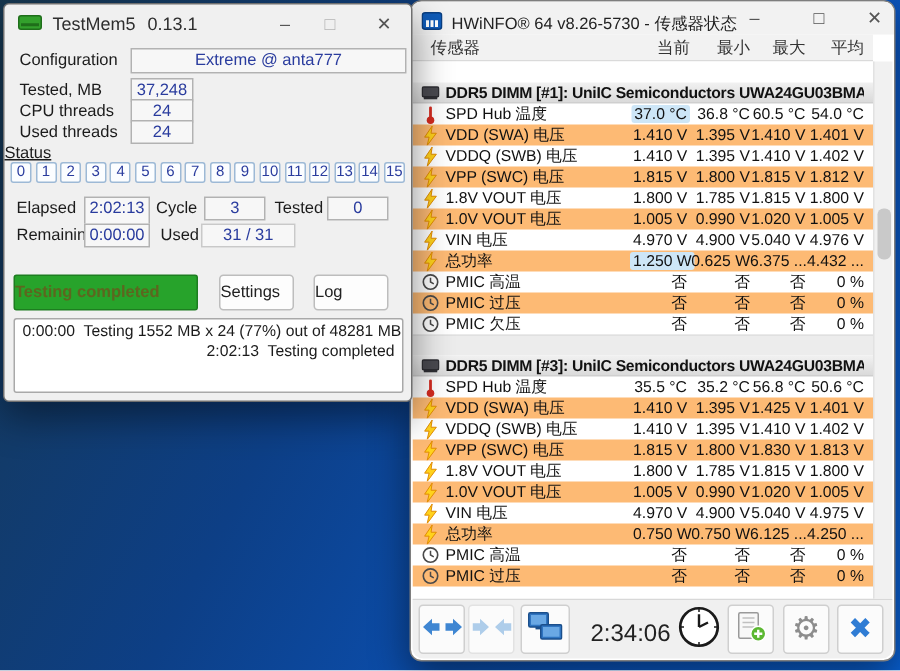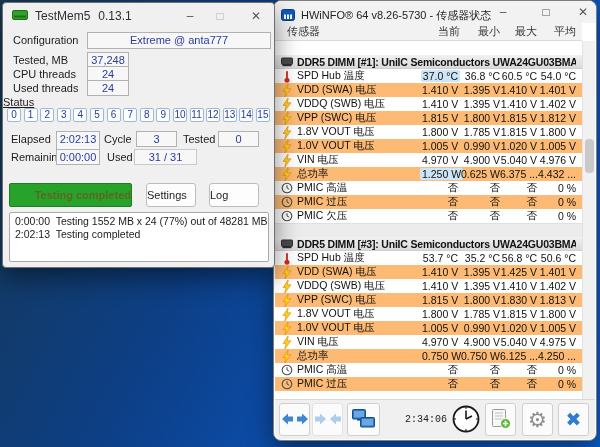--- a/index.html
+++ b/index.html
@@ -21,25 +21,25 @@
   .tm5-field { position:absolute; background:#f7f7f7; border:1px solid #b2b2b2;
     color:#2a3c9e; text-align:center; line-height:14px; }
   .tm5-status { position:absolute; left:0; right:0; top:93px; text-align:left;text-decoration:underline; }
   .tm5-cells { position:absolute; left:4px; right:4px; top:105px; height:14px;
     display:flex; justify-content:space-between; }
   .tmcell { width:14px; height:14px; border:1px solid #9db9d6; background:#fbfdff;
     color:#2a3c9e; font-size:10px; line-height:12px; text-align:center; border-radius:2px; }
   .btn { position:absolute; height:24px; background:#fdfdfd; border:1px solid #bdbdbd;
     border-radius:3px; text-align:left; line-height:22px; color:#222; }
   .btn-green { position:absolute; height:24px; background:#27a32b; border:1px solid #1d7d20;
-    border-radius:2px; text-align:right; line-height:22px; color:#5d661f; font-weight:bold; }
+    border-radius:2px; text-align:left; line-height:22px; color:#5d661f; font-weight:bold; }
   .tm5-log { position:absolute; left:6px; top:209px; width:260px; height:50px;
     background:#fff; border:1px solid #a9a9a9; border-radius:2px; padding:2px 5px;
     font-size:10.5px; color:#1b1b1b; overflow:hidden; }
-  .tm5-log div { white-space:pre; line-height:13px; }
+  .tm5-log div { white-space:pre; line-height:13px;text-align:right; }
 
   
   .hw { position:absolute; left:273px; top:0; width:324px; height:441px;
     background:#fff; border:1px solid #7e7e7e; border-radius:8px;
     box-shadow:0 10px 26px rgba(0,0,0,.45); z-index:1; overflow:hidden; font-size:11px; color:#111; }
   .hw-tb { position:absolute; left:0; top:0; right:0; height:22px; background:#f2f2f2;
     display:flex; align-items:flex-end; padding-left:7px; }
   .hw-title { margin-left:6px; font-size:11px; color:#222; white-space:nowrap; }
   .hw-colhead { position:absolute; left:1px; right:14px; top:22px; height:18px; background:#f2f2f2;
     border-bottom:1px solid #dadada; display:flex; align-items:center; padding:0 6px 0 3px; color:#333; }
@@ -60,21 +60,21 @@
   .ric { width:17px; display:inline-flex; justify-content:center; align-items:center; flex:none; }
   .c1 i { font-style:normal; padding:0 2px; border-radius:2px; }
   .c1 i.hl { background:#cde6f7; }
   .hw-scroll { position:absolute; right:1px; top:40px; bottom:41px; width:13px; background:#f1f1f1; border-left:1px solid #e2e2e2; }
   .hw-thumb { position:absolute; left:2px; width:9px; top:98px; height:34px; background:#c9c9c9; border-radius:4px; }
   .hw-toolbar { position:absolute; left:1px; right:1px; bottom:1px; height:40px; background:#f0f0f0;
     border-top:1px solid #d8d8d8; border-radius:0 0 7px 7px; }
   .tbtn { position:absolute; top:3px; width:31px; height:33px; background:#fbfbfb;
     border:1px solid #cfcfcf; border-radius:3px; display:flex; align-items:center; justify-content:center; }
   .tbtn.dis { border-color:#e2e2e2; }
-  .hw-time { position:absolute; left:118px; top:14px; width:54px; text-align:right; font-size:10px; color:#222;font-family:Liberation Mono, monospace; }
+  .hw-time { position:absolute; left:118px; top:14px; width:54px; text-align:right; font-size:16px; color:#222; }
   .glyph-gear { font-size:21px; color:#8d8d8d; line-height:1; }
   .glyph-x { font-size:19px; color:#2f7cd4; font-weight:bold; line-height:1; }
 </style>
 </head>
 <body>
 
 <div class="desktop">
 
   <div class="tm5">
     <div class="tm5-tb">
@@ -327,21 +327,21 @@
           <span class="shlab">DDR5 DIMM [#3]: UniIC Semiconductors UWA24GU03BMAB60 (P...</span>
         </div>
         <div class="hw-row">
           <span class="ric">
             <svg width="8" height="13" viewBox="0 0 8 14">
               <rect x="3" y="1" width="2" height="8" rx="1" fill="#d42b20"></rect>
               <circle cx="4" cy="11" r="2.7" fill="#d42b20"></circle>
             </svg>
           </span>
           <span class="lab">SPD Hub 温度</span>
-          <span class="c c1"><i>53.7 °C</i></span>
+          <span class="c c1"><i>35.5 °C</i></span>
           <span class="c c2">35.2 °C</span>
           <span class="c c3">56.8 °C</span>
           <span class="c c4">50.6 °C</span>
         </div>
         <div class="hw-row alt">
           <span class="ric">
             <svg width="10" height="13" viewBox="0 0 10 14">
               <polygon points="6.2,0 0.8,8 4,8 2.6,14 9.2,5.2 5.4,5.2" fill="#ffd21c" stroke="#e08a00" stroke-width="0.7"></polygon>
             </svg>
           </span>

